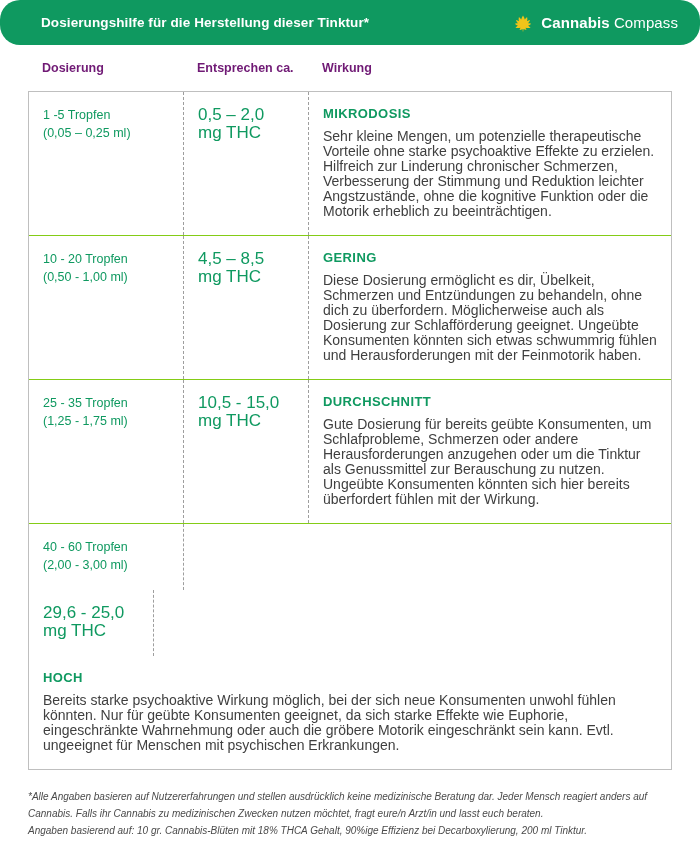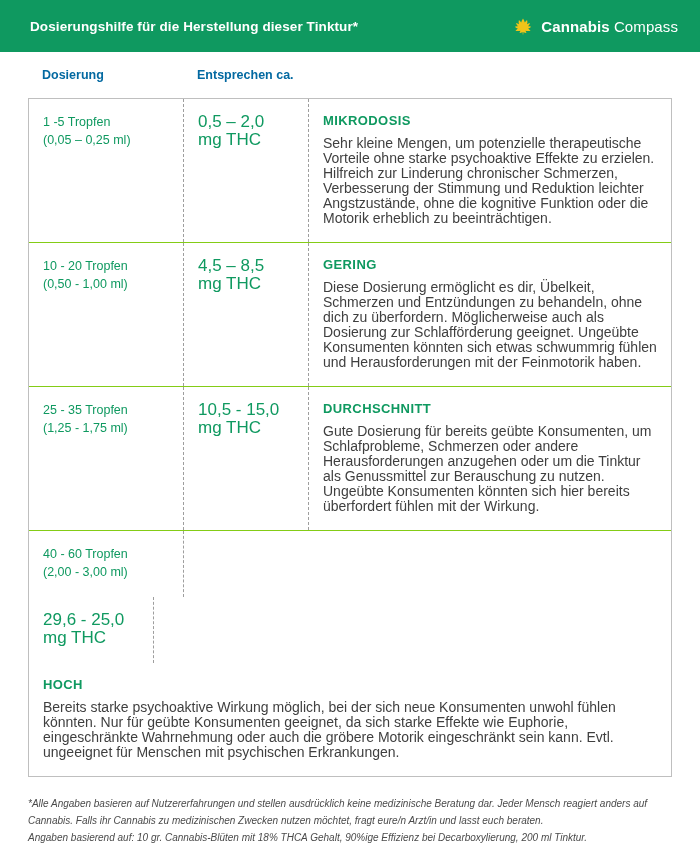--- a/index.html
+++ b/index.html
@@ -10,27 +10,28 @@
     width: 700px;
     height: 864px;
     background: #ffffff;
     font-family: "Liberation Sans", sans-serif;
     color: #3c3c3c;
     overflow: hidden;
   }
 
   
   .header {
-    height: 52px;
+    height: 45px;
     background: #0f9960;
     display: flex;
     align-items: center;
     justify-content: space-between;
-    padding: 0 22px 0 30px;
-    box-sizing: border-box;
+    padding: 0 22px 0 41px;
+    box-sizing: border-box;
+    border-radius: 20px;
   }
   .header-title {
     color: #ffffff;
     font-size: 13.5px;
     font-weight: bold;
     letter-spacing: 0.1px;
   }
   .brand {
     display: flex;
     align-items: center;
@@ -53,21 +54,21 @@
   .table-wrap {
     padding: 0 28px;
     box-sizing: border-box;
   }
   .col-head {
     display: flex;
     height: 46px;
     align-items: center;
   }
   .col-head .ch {
-    color: #0369a1;
+    color: #701a75;
     font-size: 12.5px;
     font-weight: bold;
     padding-left: 14px;
     box-sizing: border-box;
   }
   .c1 { width: 155px; flex: none; }
   .c2 { width: 125px; flex: none; }
   .c3 { flex: 1 1 auto; }
 
   .table {
@@ -135,20 +136,21 @@
     </svg>
     <div class="brand-text"><span class="b1">Cannabis</span><span class="b2"> Compass</span></div>
   </div>
 </div>
 
 <div class="table-wrap">
 
   <div class="col-head">
     <div class="ch c1">Dosierung</div>
     <div class="ch c2">Entsprechen ca.</div>
+    <div class="ch c3">Wirkung</div>
   </div>
 
   <div class="table">
 
     <div class="row">
       <div class="cell c1">
         <div class="dose-line">1 -5 Tropfen</div>
         <div class="dose-line">(0,05 – 0,25 ml)</div>
       </div>
       <div class="cell c2">

